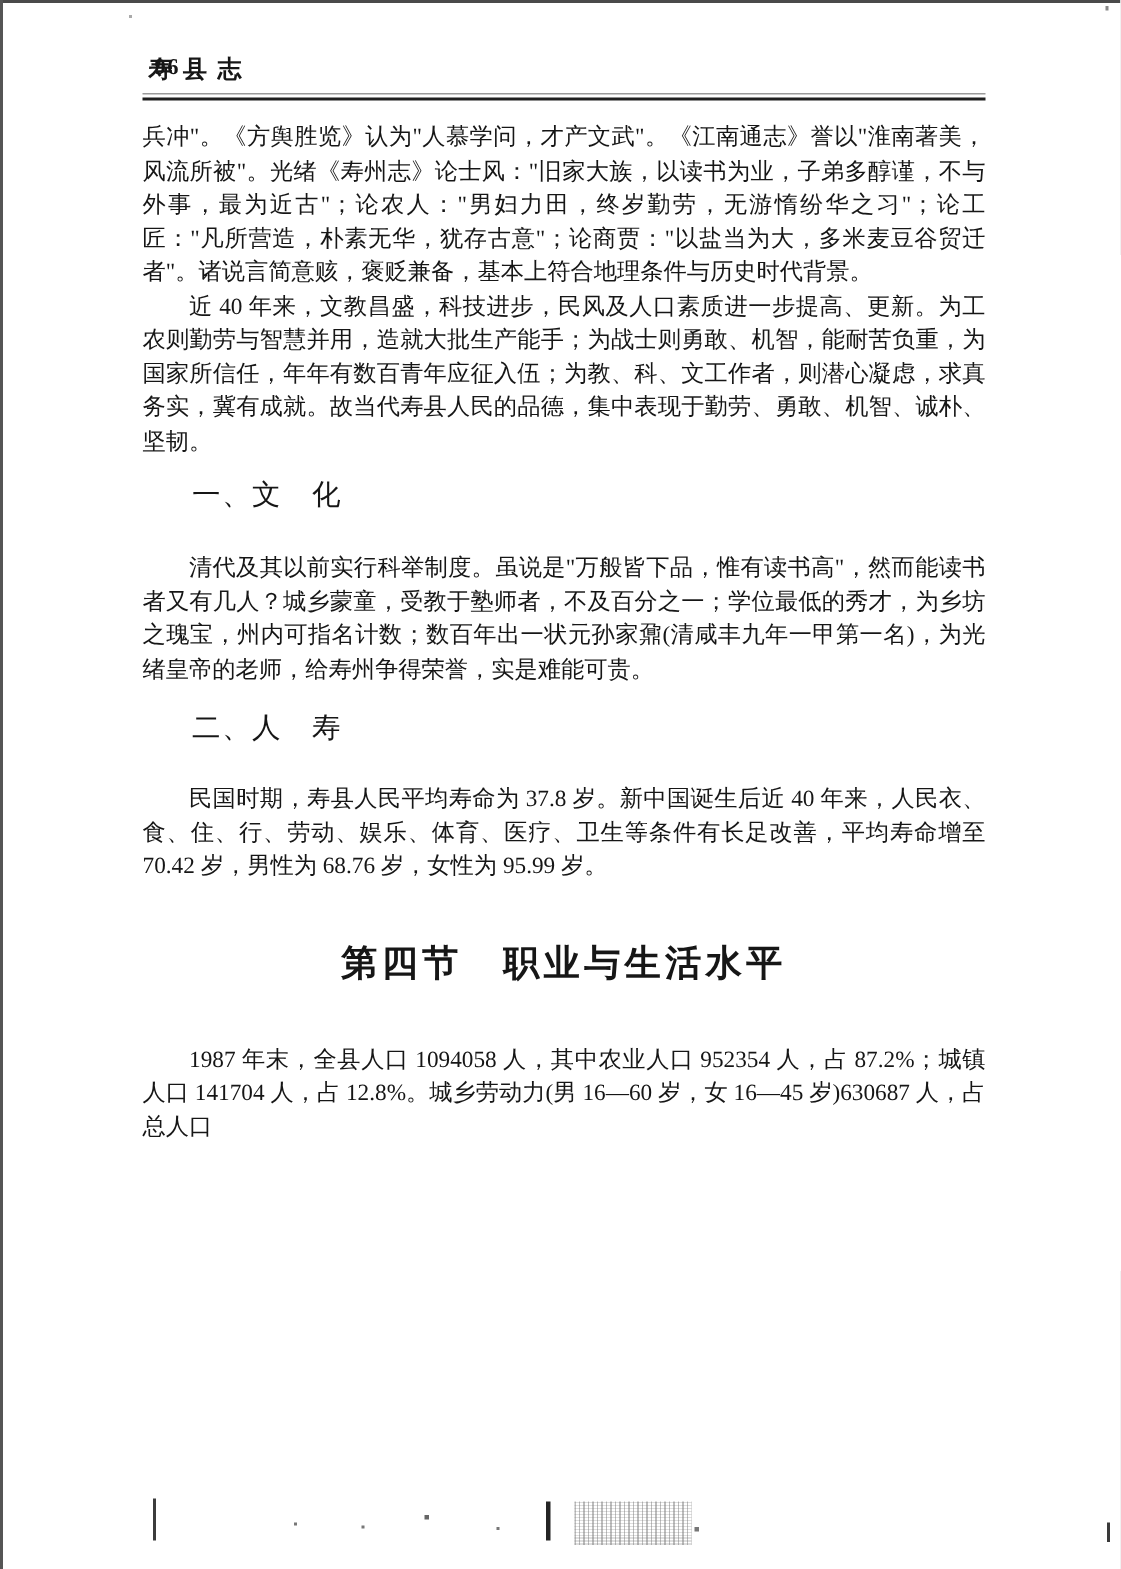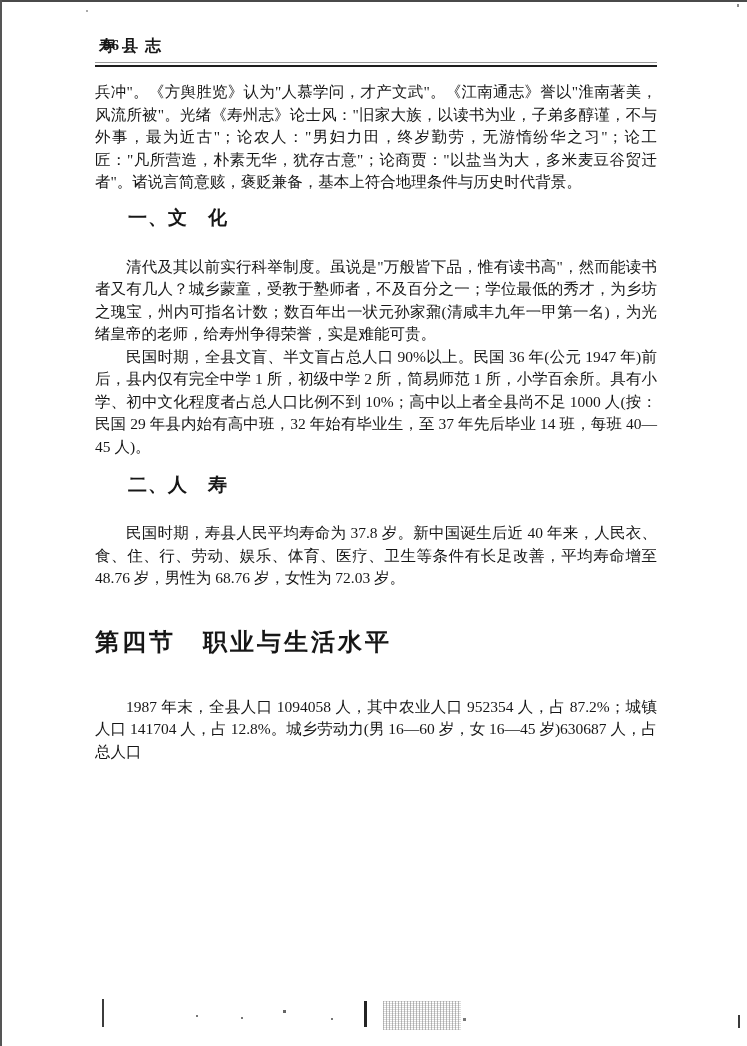--- a/index.html
+++ b/index.html
@@ -24,28 +24,28 @@
     line-height:22.5px;
     text-align:justify;
     text-indent:2em;
   }
   .first-body{margin-top:14px;}
   .no-indent{text-indent:0;}
   h3.sub{
     margin:11px 0 25px 0;
     padding-left:33px;
     font-size:19px;
-    font-weight:bold;
+    font-weight:normal;
     letter-spacing:1px;
   }
   h3.sub2{margin:14px 0 24px 0;}
   h3.sub3{margin:0 0 28px 0;}
   h2.big{
     margin:36px 0 38px 0;
-    text-align:left;
+    text-align:center;
     font-size:24px;
     font-weight:bold;
     letter-spacing:3px;
   }
   
   .tick{position:absolute;background:#333;}
   .tick1{left:102px;top:999px;width:2px;height:28px;background:#3c3c3c;}
   .tick2{left:364px;top:1001px;width:3px;height:26px;background:#242424;}
   .tick3{left:738px;top:1015px;width:2px;height:13px;background:#3a3a3a;}
   .smudge{
@@ -72,29 +72,29 @@
   <div class="edge-left"></div>
 
   <div class="content">
     <div class="header">
       <span class="pagenum">96</span>
       <span class="booktitle">寿县志</span>
     </div>
     <div class="rule"></div>
 
     <p class="bodytext no-indent first-body">兵冲"。《方舆胜览》认为"人慕学问，才产文武"。《江南通志》誉以"淮南著美，风流所被"。光绪《寿州志》论士风："旧家大族，以读书为业，子弟多醇谨，不与外事，最为近古"；论农人："男妇力田，终岁勤劳，无游惰纷华之习"；论工匠："凡所营造，朴素无华，犹存古意"；论商贾："以盐当为大，多米麦豆谷贸迁者"。诸说言简意赅，褒贬兼备，基本上符合地理条件与历史时代背景。</p>
+    <p class="bodytext">近 40 年来，文教昌盛，科技进步，民风及人口素质进一步提高、更新。为工农则勤劳与智慧并用，造就大批生产能手；为战士则勇敢、机智，能耐苦负重，为国家所信任，年年有数百青年应征入伍；为教、科、文工作者，则潜心凝虑，求真务实，冀有成就。故当代寿县人民的品德，集中表现于勤劳、勇敢、机智、诚朴、坚韧。</p>
 
     <h3 class="sub">一、文　化</h3>
 
     <p class="bodytext">清代及其以前实行科举制度。虽说是"万般皆下品，惟有读书高"，然而能读书者又有几人？城乡蒙童，受教于塾师者，不及百分之一；学位最低的秀才，为乡坊之瑰宝，州内可指名计数；数百年出一状元孙家鼐(清咸丰九年一甲第一名)，为光绪皇帝的老师，给寿州争得荣誉，实是难能可贵。</p>
-    <p class="bodytext">民国时期，全县文盲、半文盲占总人口 90%以上。民国 36 年(公元 1947 年)前后，县内仅有完全中学 1 所，初级中学 2 所，简易师范 1 所，小学百余所。具有小学、初中文化程度者占总人口比例不到 10%；高中以上者全县尚不足 1000 人(按：民国 29 年县内始有高中班，32 年始有毕业生，至 37 年先后毕业 14 班，每班 40—45 人)。</p>
 
     <h3 class="sub sub2">二、人　寿</h3>
 
-    <p class="bodytext">民国时期，寿县人民平均寿命为 37.8 岁。新中国诞生后近 40 年来，人民衣、食、住、行、劳动、娱乐、体育、医疗、卫生等条件有长足改善，平均寿命增至 48.76 岁，男性为 68.76 岁，女性为 72.03 岁。</p>
+    <p class="bodytext">民国时期，寿县人民平均寿命为 37.8 岁。新中国诞生后近 40 年来，人民衣、食、住、行、劳动、娱乐、体育、医疗、卫生等条件有长足改善，平均寿命增至 70.42 岁，男性为 68.76 岁，女性为 95.99 岁。</p>
 
     <h2 class="big">第四节　职业与生活水平</h2>
 
 
     <p class="bodytext">1987 年末，全县人口 1094058 人，其中农业人口 952354 人，占 87.2%；城镇人口 141704 人，占 12.8%。城乡劳动力(男 16—60 岁，女 16—45 岁)630687 人，占总人口</p>
   </div>
 
   <div class="tick tick1"></div>
   <div class="tick tick2"></div>
   <div class="tick tick3"></div>

